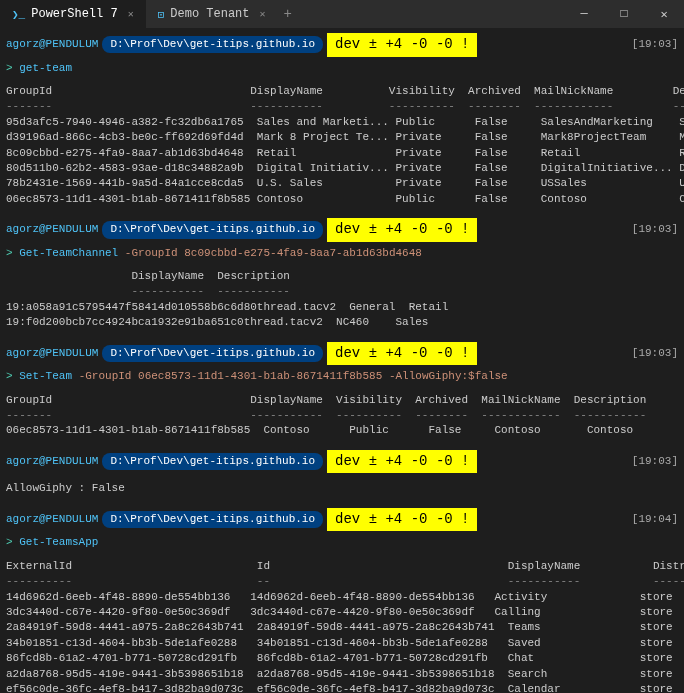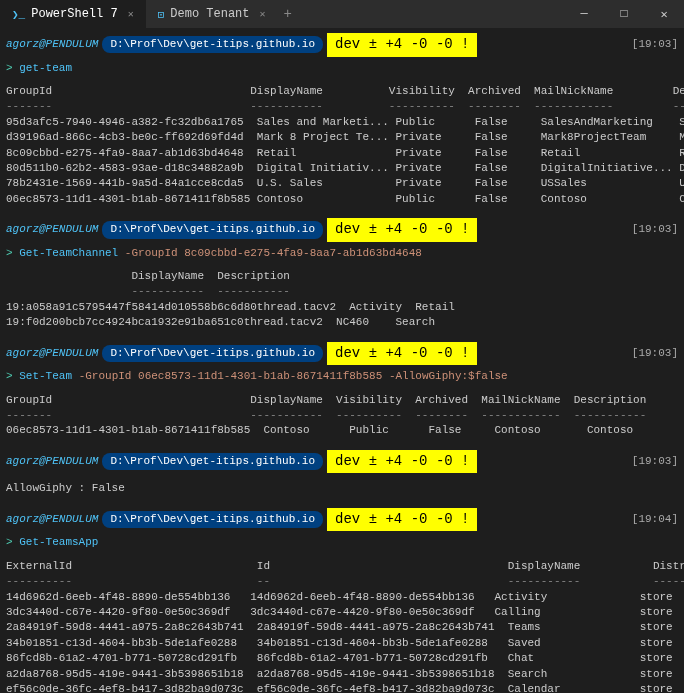--- a/index.html
+++ b/index.html
@@ -52,21 +52,21 @@
     .win-btn {
       width: 40px;
       height: 28px;
       display: flex;
       align-items: center;
       justify-content: center;
       color: #ccc;
       font-size: 12px;
       cursor: pointer;
     }
-    .cmd-user { color: #4fc3f7; font-size: 11px; font-style: italic; }
+    .cmd-user { color: #4fc3f7; font-size: 11px; }
     .cmd-path {
       background: #004080;
       color: #fff;
       padding: 1px 8px;
       font-size: 11px;
       border-radius: 8px;
     }
     .cmd-git {
       background: #ffff00;
       color: #000;
@@ -176,22 +176,22 @@
     <span class="cmd-path">D:\Prof\Dev\get-itips.github.io</span>
     <span class="cmd-git">dev ± +4 -0 -0 !</span>
     <span class="cmd-time">[19:03]</span>
   </div>
   <div class="cmd-line">
     &gt; <span class="cmd-name">Get-TeamChannel</span> <span class="param">-GroupId 8c09cbbd-e275-4fa9-8aa7-ab1d63bd4648</span>
   </div>
   <div class="section-gap"></div>
   <div class="col-header">                   DisplayName  Description</div>
   <div class="col-separator">                   -----------  -----------</div>
-  <div class="data-row">19:a058a91c5795447f58414d010558b6c6d80thread.tacv2  Activity  Retail</div>
-  <div class="data-row">19:f0d200bcb7cc4924bca1932e91ba651c0thread.tacv2  NC460    Search</div>
+  <div class="data-row">19:a058a91c5795447f58414d010558b6c6d80thread.tacv2  General  Retail</div>
+  <div class="data-row">19:f0d200bcb7cc4924bca1932e91ba651c0thread.tacv2  NC460    Sales</div>
   <div class="section-gap"></div>
 
   <div class="prompt-line">
     <span class="cmd-user">agorz@PENDULUM</span>
     <span class="cmd-path">D:\Prof\Dev\get-itips.github.io</span>
     <span class="cmd-git">dev ± +4 -0 -0 !</span>
     <span class="cmd-time">[19:03]</span>
   </div>
   <div class="cmd-line">
     &gt; <span class="cmd-name">Set-Team</span> <span class="param">-GroupId 06ec8573-11d1-4301-b1ab-8671411f8b585 -AllowGiphy:$false</span>

